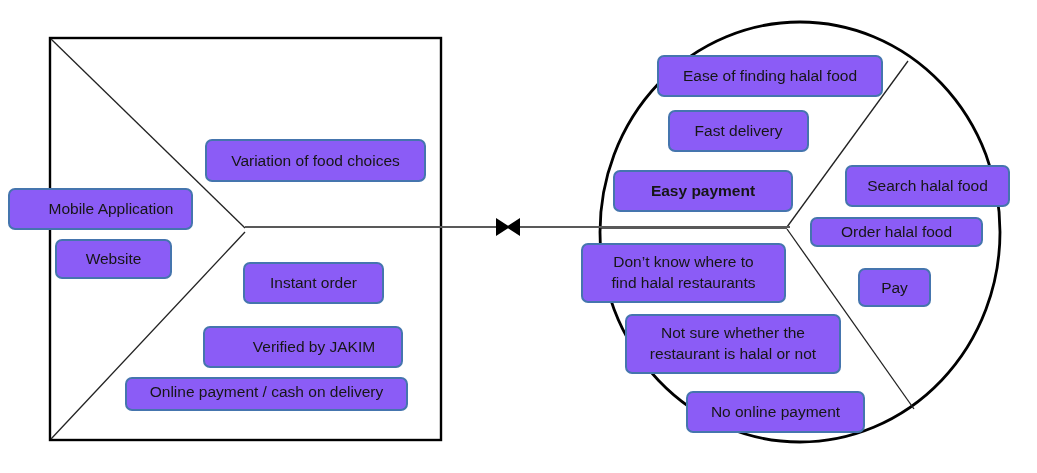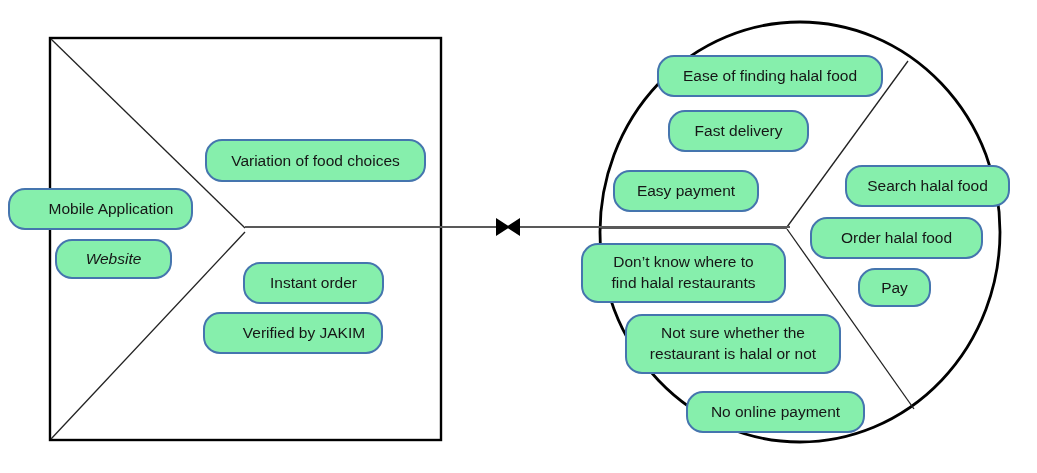--- a/index.html
+++ b/index.html
@@ -19,23 +19,23 @@
   #lines {
     position: absolute;
     left: 0;
     top: 0;
     width: 1037px;
     height: 473px;
   }
   .node {
     position: absolute;
     box-sizing: border-box;
-    background: #86efac;
+    background: #8b5cf6;
     border: 2px solid #4575ae;
-    border-radius: 17px;
+    border-radius: 7px;
     color: #161616;
     font-size: 15.5px;
     line-height: 1.28;
     display: flex;
     align-items: center;
     justify-content: center;
     text-align: center;
     padding: 1px 7px;
     white-space: pre-line;
     z-index: 5;
@@ -69,29 +69,30 @@
     <line x1="787" y1="228" x2="600" y2="228" stroke="#222222" stroke-width="1.3"></line>
 
     <line x1="245" y1="227" x2="790" y2="227" stroke="#595959" stroke-width="1.8"></line>
 
     <polygon points="496,218 510,227 496,236" fill="#000000"></polygon>
     <polygon points="520,218 506,227 520,236" fill="#000000"></polygon>
   </svg>
 
   <div class="node" style="left: 205px; top: 139px; width: 221px; height: 43px; border-color: rgb(69, 117, 174); color: rgb(22, 22, 22);">Variation of food choices</div>
   <div class="node" style="left: 8px; top: 188px; width: 185px; height: 42px; border-color: rgb(69, 117, 174); color: rgb(22, 22, 22); padding-left: 28px;">Mobile Application</div>
-  <div class="node" style="left: 55px; top: 239px; width: 117px; height: 40px; border-color: rgb(69, 117, 174); color: rgb(22, 22, 22); font-style: italic;">Website</div>
+  <div class="node" style="left: 55px; top: 239px; width: 117px; height: 40px; border-color: rgb(69, 117, 174); color: rgb(22, 22, 22);">Website</div>
   <div class="node" style="left: 243px; top: 262px; width: 141px; height: 42px; border-color: rgb(69, 117, 174); color: rgb(22, 22, 22);">Instant order</div>
-  <div class="node" style="left: 203px; top: 312px; width: 180px; height: 42px; border-color: rgb(69, 117, 174); color: rgb(22, 22, 22); padding-left: 29px;">Verified by JAKIM</div>
+  <div class="node" style="left: 203px; top: 326px; width: 200px; height: 42px; border-color: rgb(69, 117, 174); color: rgb(22, 22, 22); padding-left: 29px;">Verified by JAKIM</div>
+  <div class="node clipped" style="left: 125px; top: 377px; width: 283px; height: 34px; border-color: rgb(69, 117, 174); color: rgb(22, 22, 22);">Online payment / cash on delivery</div>
 
   <div class="node" style="left: 657px; top: 55px; width: 226px; height: 42px; border-color: rgb(69, 117, 174); color: rgb(22, 22, 22);">Ease of finding halal food</div>
   <div class="node" style="left: 668px; top: 110px; width: 141px; height: 42px; border-color: rgb(69, 117, 174); color: rgb(22, 22, 22);">Fast delivery</div>
-  <div class="node" style="left: 613px; top: 170px; width: 146px; height: 42px; border-color: rgb(69, 117, 174); color: rgb(22, 22, 22);">Easy payment</div>
+  <div class="node" style="left: 613px; top: 170px; width: 180px; height: 42px; border-color: rgb(69, 117, 174); color: rgb(22, 22, 22); font-weight: bold;">Easy payment</div>
   <div class="node" style="left: 845px; top: 165px; width: 165px; height: 42px; border-color: rgb(69, 117, 174); color: rgb(22, 22, 22);">Search halal food</div>
-  <div class="node" style="left: 810px; top: 217px; width: 173px; height: 42px; border-color: rgb(69, 117, 174); color: rgb(22, 22, 22);">Order halal food</div>
+  <div class="node" style="left: 810px; top: 217px; width: 173px; height: 30px; border-color: rgb(69, 117, 174); color: rgb(22, 22, 22);">Order halal food</div>
   <div class="node" style="left: 858px; top: 268px; width: 73px; height: 39px; border-color: rgb(69, 117, 174); color: rgb(22, 22, 22); padding-left: 7px;">Pay</div>
   <div class="node two-line" style="left: 581px; top: 243px; width: 205px; height: 60px; border-color: rgb(69, 117, 174); color: rgb(22, 22, 22);">Don’t know where to
 find halal restaurants</div>
   <div class="node" style="left: 686px; top: 391px; width: 179px; height: 42px; border-color: rgb(69, 117, 174); color: rgb(22, 22, 22);">No online payment</div>
   <div class="node two-line" style="left: 625px; top: 314px; width: 216px; height: 60px; border-color: rgb(69, 117, 174); color: rgb(22, 22, 22);">Not sure whether the
 restaurant is halal or not</div>
 
 </div>
 
 </body></html>

